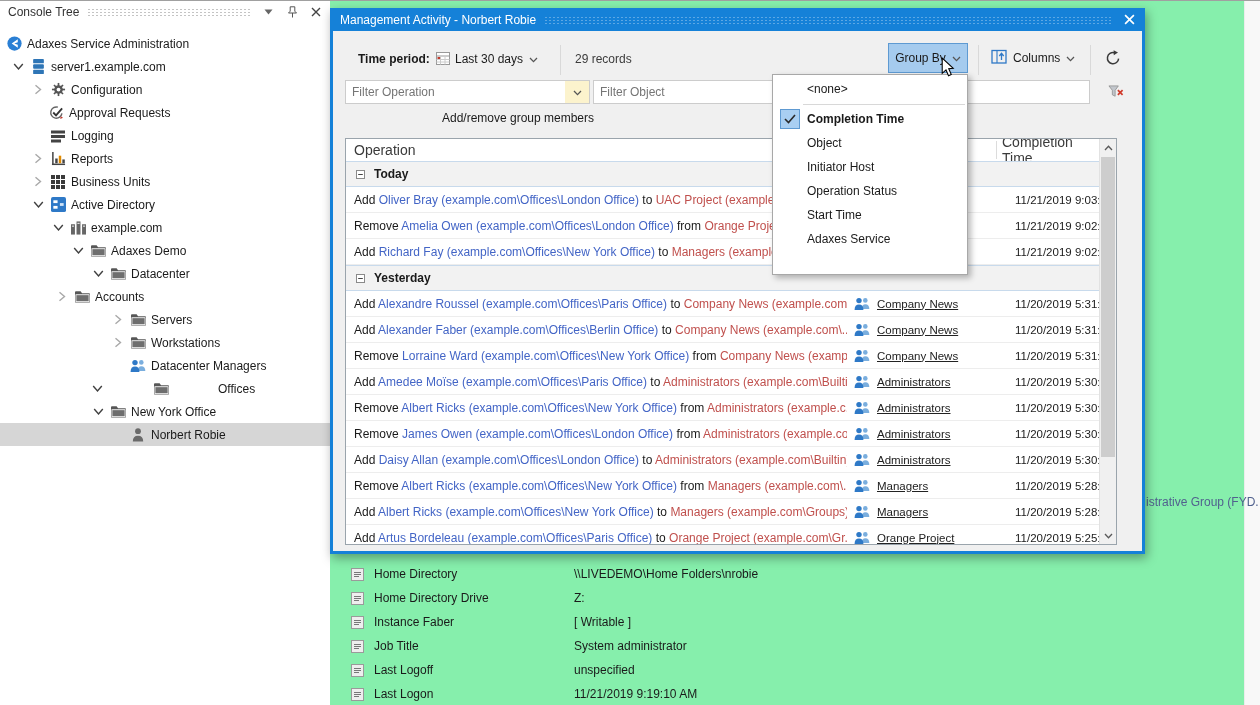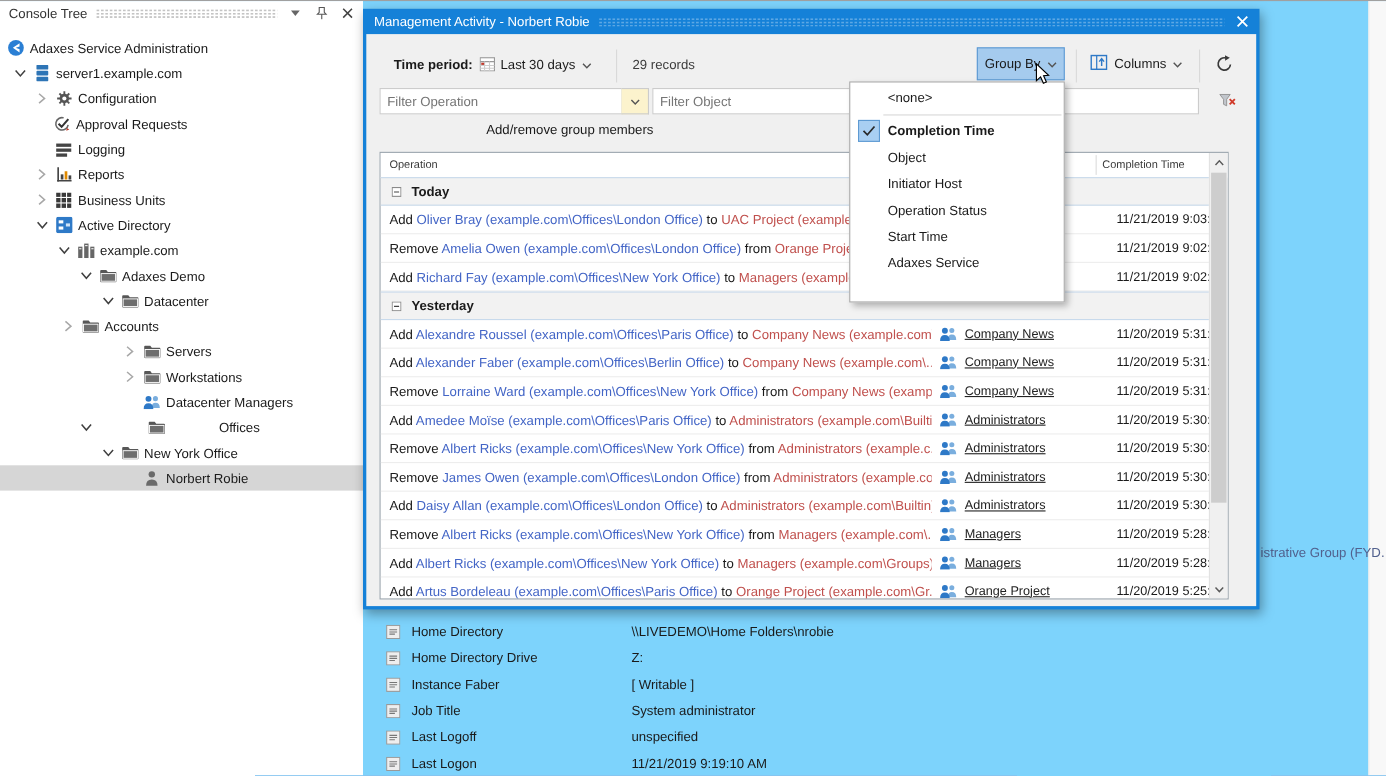--- a/index.html
+++ b/index.html
@@ -1,17 +1,17 @@
 <!DOCTYPE html>
 <html><head>
 <meta charset="utf-8">
 <style>
   html,body{margin:0;padding:0;}
   body{font-family:"Liberation Sans","DejaVu Sans",sans-serif;font-size:12px;color:#1a1a1a;}
-  .stage{position:relative;width:1260px;height:705px;background:#7dd3fc;overflow:hidden;}
+  .stage{position:relative;width:1260px;height:705px;background:#86efac;overflow:hidden;}
   .abs{position:absolute;}
 
   
   .top-line{left:0;right:0;top:0;height:1px;background:#a0a0a0;}
   .right-strip{left:1244px;top:1px;width:16px;height:704px;background:#f8f8f8;border-left:1px solid #ececec;box-sizing:border-box;}
 
   
   .tree-panel{left:0;top:1px;width:330px;height:704px;background:#fff;}
   .tree-header{display:flex;align-items:center;height:22px;padding:0 6px 0 8px;gap:8px;}
   .tree-header .title{color:#333;flex:none;}
@@ -36,21 +36,21 @@
   .groupby-btn{background:#a5cbee;border:1px solid #5e9ad2;box-sizing:border-box;}
   .records{color:#3c3c3c;}
 
   .filter-input{position:absolute;height:24px;border:1px solid #cccccc;background:#fff;box-sizing:border-box;font:inherit;color:#1a1a1a;padding:0 6px;outline:none;}
   .filter-input::placeholder{color:#757575;}
   .combo-drop{position:absolute;height:24px;width:25px;background:#fcf3cd;border:1px solid #cccccc;border-left:none;box-sizing:border-box;display:flex;align-items:center;justify-content:center;}
   .addremove{font-weight:normal;text-align:center;}
 
   
   .table{position:absolute;left:12px;top:107px;width:772px;height:407px;background:#fff;border:1px solid #9aa4ac;box-sizing:border-box;overflow:hidden;}
-  .thead{position:absolute;left:0;right:0;top:0;height:22px;border-bottom:1px solid #d8d8d8;color:#3a3a3a;font-size:10px;background:#fff;}
+  .thead{position:absolute;left:0;right:0;top:0;height:22px;border-bottom:1px solid #d8d8d8;color:#3a3a3a;font-size:14px;background:#fff;}
   .th{position:absolute;top:0;height:22px;display:flex;align-items:center;}
   .col-sep{position:absolute;top:2px;bottom:2px;width:1px;background:#dcdcdc;}
   .tbody{position:absolute;left:0;right:17px;top:22px;bottom:0;}
   .t-row{display:flex;align-items:center;height:26px;border-bottom:1px solid #ededed;box-sizing:border-box;}
   .group-row{background:#f2f2f2;border-top:1px solid #c8daec;border-bottom:1px solid #c8daec;font-weight:bold;}
   .group-row .icon{margin-left:6px;width:16px;}
   .group-label{margin-left:6px;}
   .cell-op{width:493px;padding-left:8px;flex:none;white-space:nowrap;overflow:hidden;}
   .cell-obj{width:157px;flex:none;display:flex;align-items:center;gap:5px;white-space:nowrap;overflow:hidden;padding-left:5px;font-size:11.5px;}
   .obj-link{text-decoration:underline;color:#222;}
@@ -325,21 +325,21 @@
           <span class="icon">
             <svg width="16" height="13" viewBox="0 0 16 13">
               <circle cx="11.3" cy="3.4" r="2.3" fill="#7aaede"></circle>
               <path d="M7.8 12 Q7.8 7.2 11.3 7.2 Q15.3 7.2 15.3 12 Z" fill="#7aaede"></path>
               <circle cx="5" cy="3.6" r="2.7" fill="#2e79c7"></circle>
               <path d="M0.6 13 Q0.6 7.6 5 7.6 Q9.4 7.6 9.4 13 Z" fill="#2e79c7"></path>
             </svg>
           </span>
           <span class="tree-label">Datacenter Managers</span>
         </div>
-        <div class="tree-item" style="padding-left: 68px; gap: 44px;">
+        <div class="tree-item" style="padding-left: 87px; gap: 44px;">
           <span class="expander">
             <svg width="11" height="9" viewBox="0 0 11 9">
               <path d="M1.2 2 L5.5 7 L9.8 2" fill="none" stroke="#404040" stroke-width="1.4"></path>
             </svg>
           </span>
           <span class="icon">
             <svg width="15" height="13" viewBox="0 0 16 13">
               <path d="M0 2 Q0 1 1 1 L6 1 L7.5 3 L15 3 Q16 3 16 4 L16 12 Q16 13 15 13 L1 13 Q0 13 0 12 Z" fill="#575757"></path>
               <rect x="1" y="4.6" width="14" height="7.4" fill="#6e6e6e" stroke="#fdfdfd" stroke-width="0.9"></rect>
             </svg>

